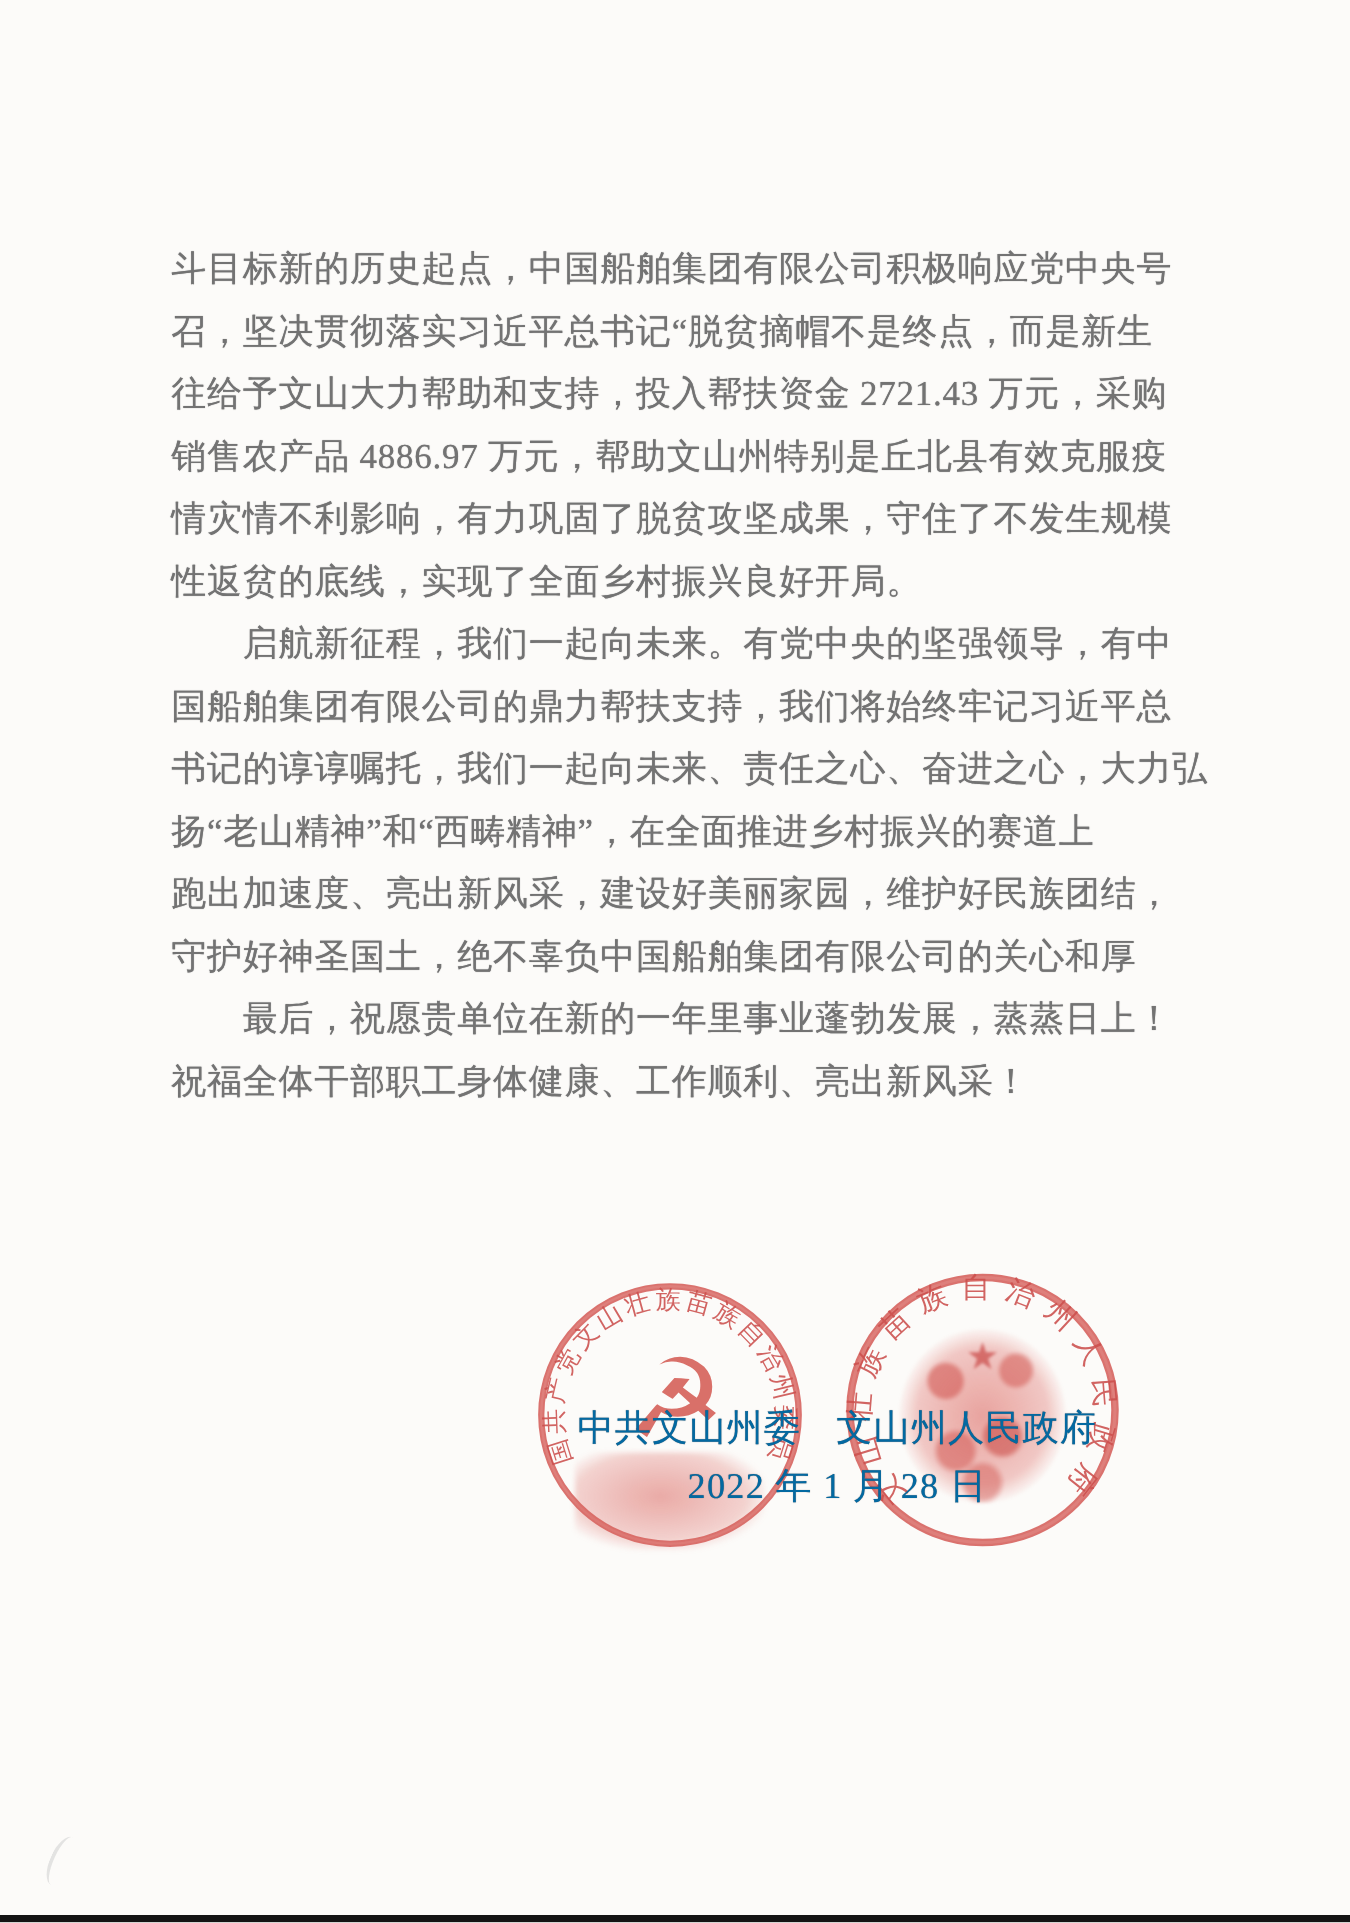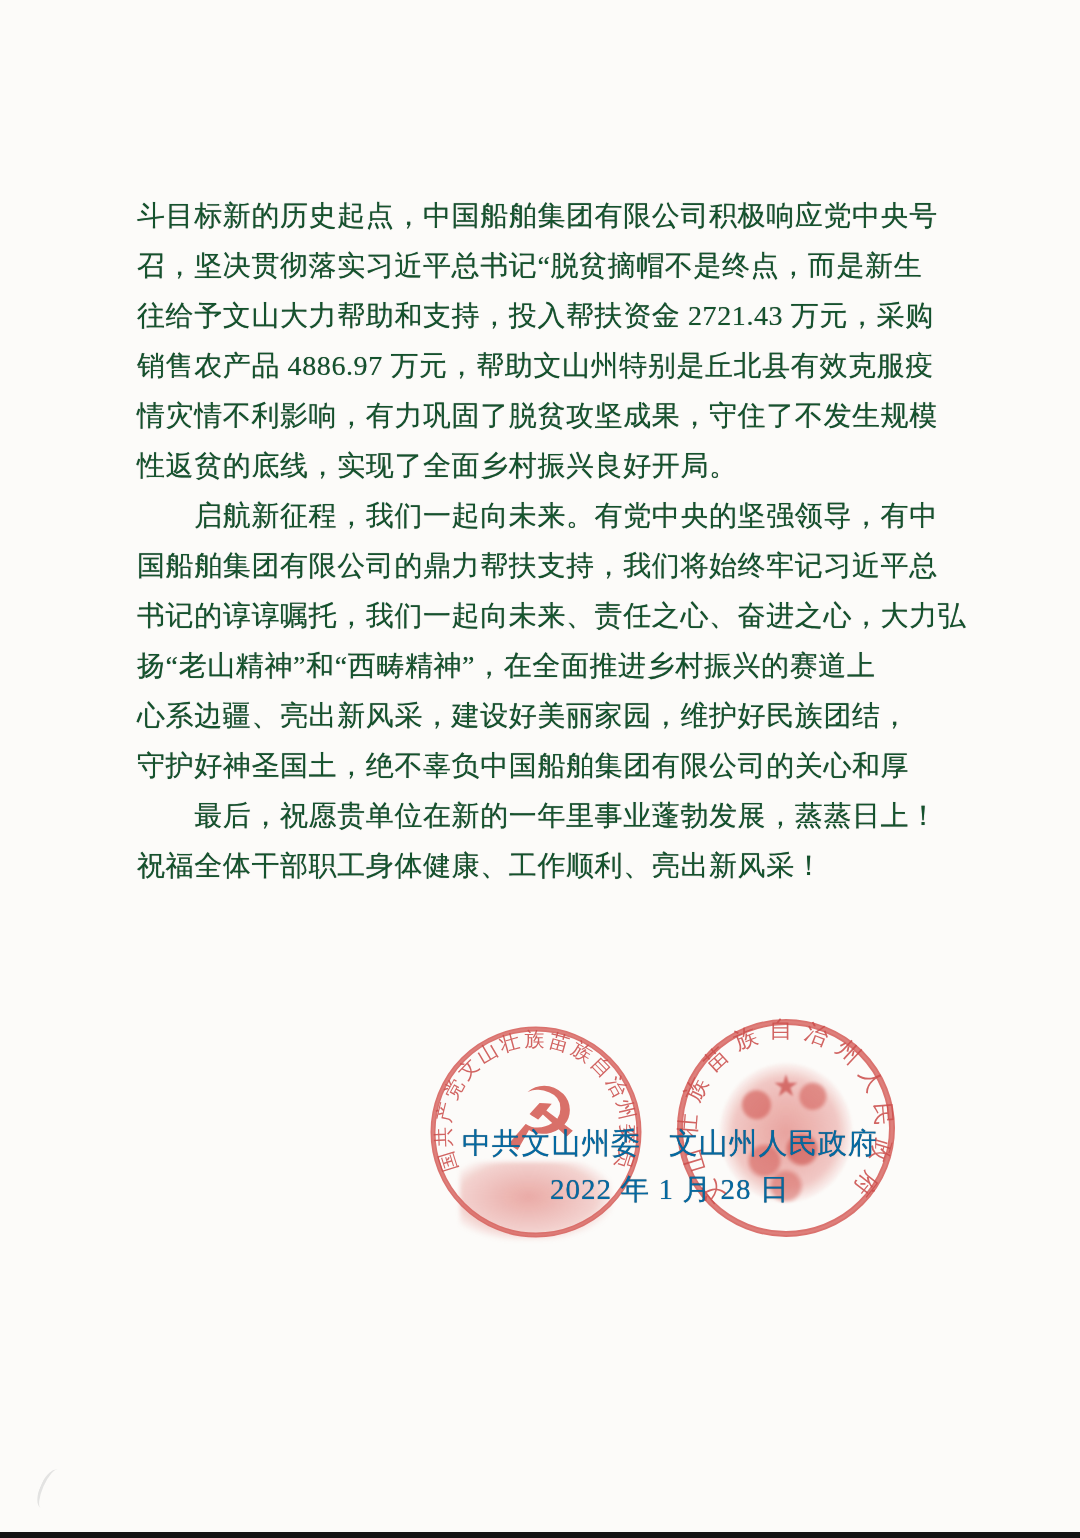--- a/index.html
+++ b/index.html
@@ -8,21 +8,21 @@
     width:1080px;height:1538px;
     margin:0 auto;
     background:#fcfbf9;
     overflow:hidden;
     font-family:"Liberation Serif","DejaVu Serif",serif;
   }
   
   .letter{
     position:absolute;left:137px;top:191px;width:810px;
     font-size:28px;line-height:50px;letter-spacing:.6px;
-    color:#14532d;
+    color:#737373;
     text-shadow:0 0 .7px rgba(62,62,66,.7);
     filter:blur(.2px);
     z-index:2;
   }
   .letter .line{white-space:nowrap;}
   
   .seal{position:absolute;z-index:3;filter:blur(.35px) saturate(1.03);}
   .seal svg{position:absolute;left:0;top:0;width:100%;height:100%;overflow:visible;}
   .seal-party{left:428px;top:1020px;width:216px;height:224px;}
   .seal-gov{left:676px;top:1013px;width:220px;height:234px;}
@@ -87,21 +87,21 @@
       <div class="line">斗目标新的历史起点，中国船舶集团有限公司积极响应党中央号</div>
       <div class="line">召，坚决贯彻落实习近平总书记“脱贫摘帽不是终点，而是新生</div>
       <div class="line">往给予文山大力帮助和支持，投入帮扶资金 2721.43 万元，采购</div>
       <div class="line">销售农产品 4886.97 万元，帮助文山州特别是丘北县有效克服疫</div>
       <div class="line">情灾情不利影响，有力巩固了脱贫攻坚成果，守住了不发生规模</div>
       <div class="line">性返贫的底线，实现了全面乡村振兴良好开局。</div>
       <div class="line">　　启航新征程，我们一起向未来。有党中央的坚强领导，有中</div>
       <div class="line">国船舶集团有限公司的鼎力帮扶支持，我们将始终牢记习近平总</div>
       <div class="line">书记的谆谆嘱托，我们一起向未来、责任之心、奋进之心，大力弘</div>
       <div class="line">扬“老山精神”和“西畴精神”，在全面推进乡村振兴的赛道上</div>
-      <div class="line">心系边疆、亮出新风采，建设好美丽家园，维护好民族团结，</div>
+      <div class="line">跑出加速度、亮出新风采，建设好美丽家园，维护好民族团结，</div>
       <div class="line">守护好神圣国土，绝不辜负中国船舶集团有限公司的关心和厚</div>
       <div class="line">　　最后，祝愿贵单位在新的一年里事业蓬勃发展，蒸蒸日上！</div>
       <div class="line">祝福全体干部职工身体健康、工作顺利、亮出新风采！</div>
     </main>
 
   <div class="seal seal-party">
     <svg viewBox="-108 -112 216 224">
       <circle cx="0" cy="0" r="103" fill="none" stroke="#cf5450" stroke-width="5" opacity="0.82"></circle>
       <circle cx="0" cy="0" r="103" fill="none" stroke="#e08e88" stroke-width="2" opacity="0.5"></circle>
       <path id="party-arc" d="M -74 44 A 86 86 0 1 1 74 44" fill="none"></path>

